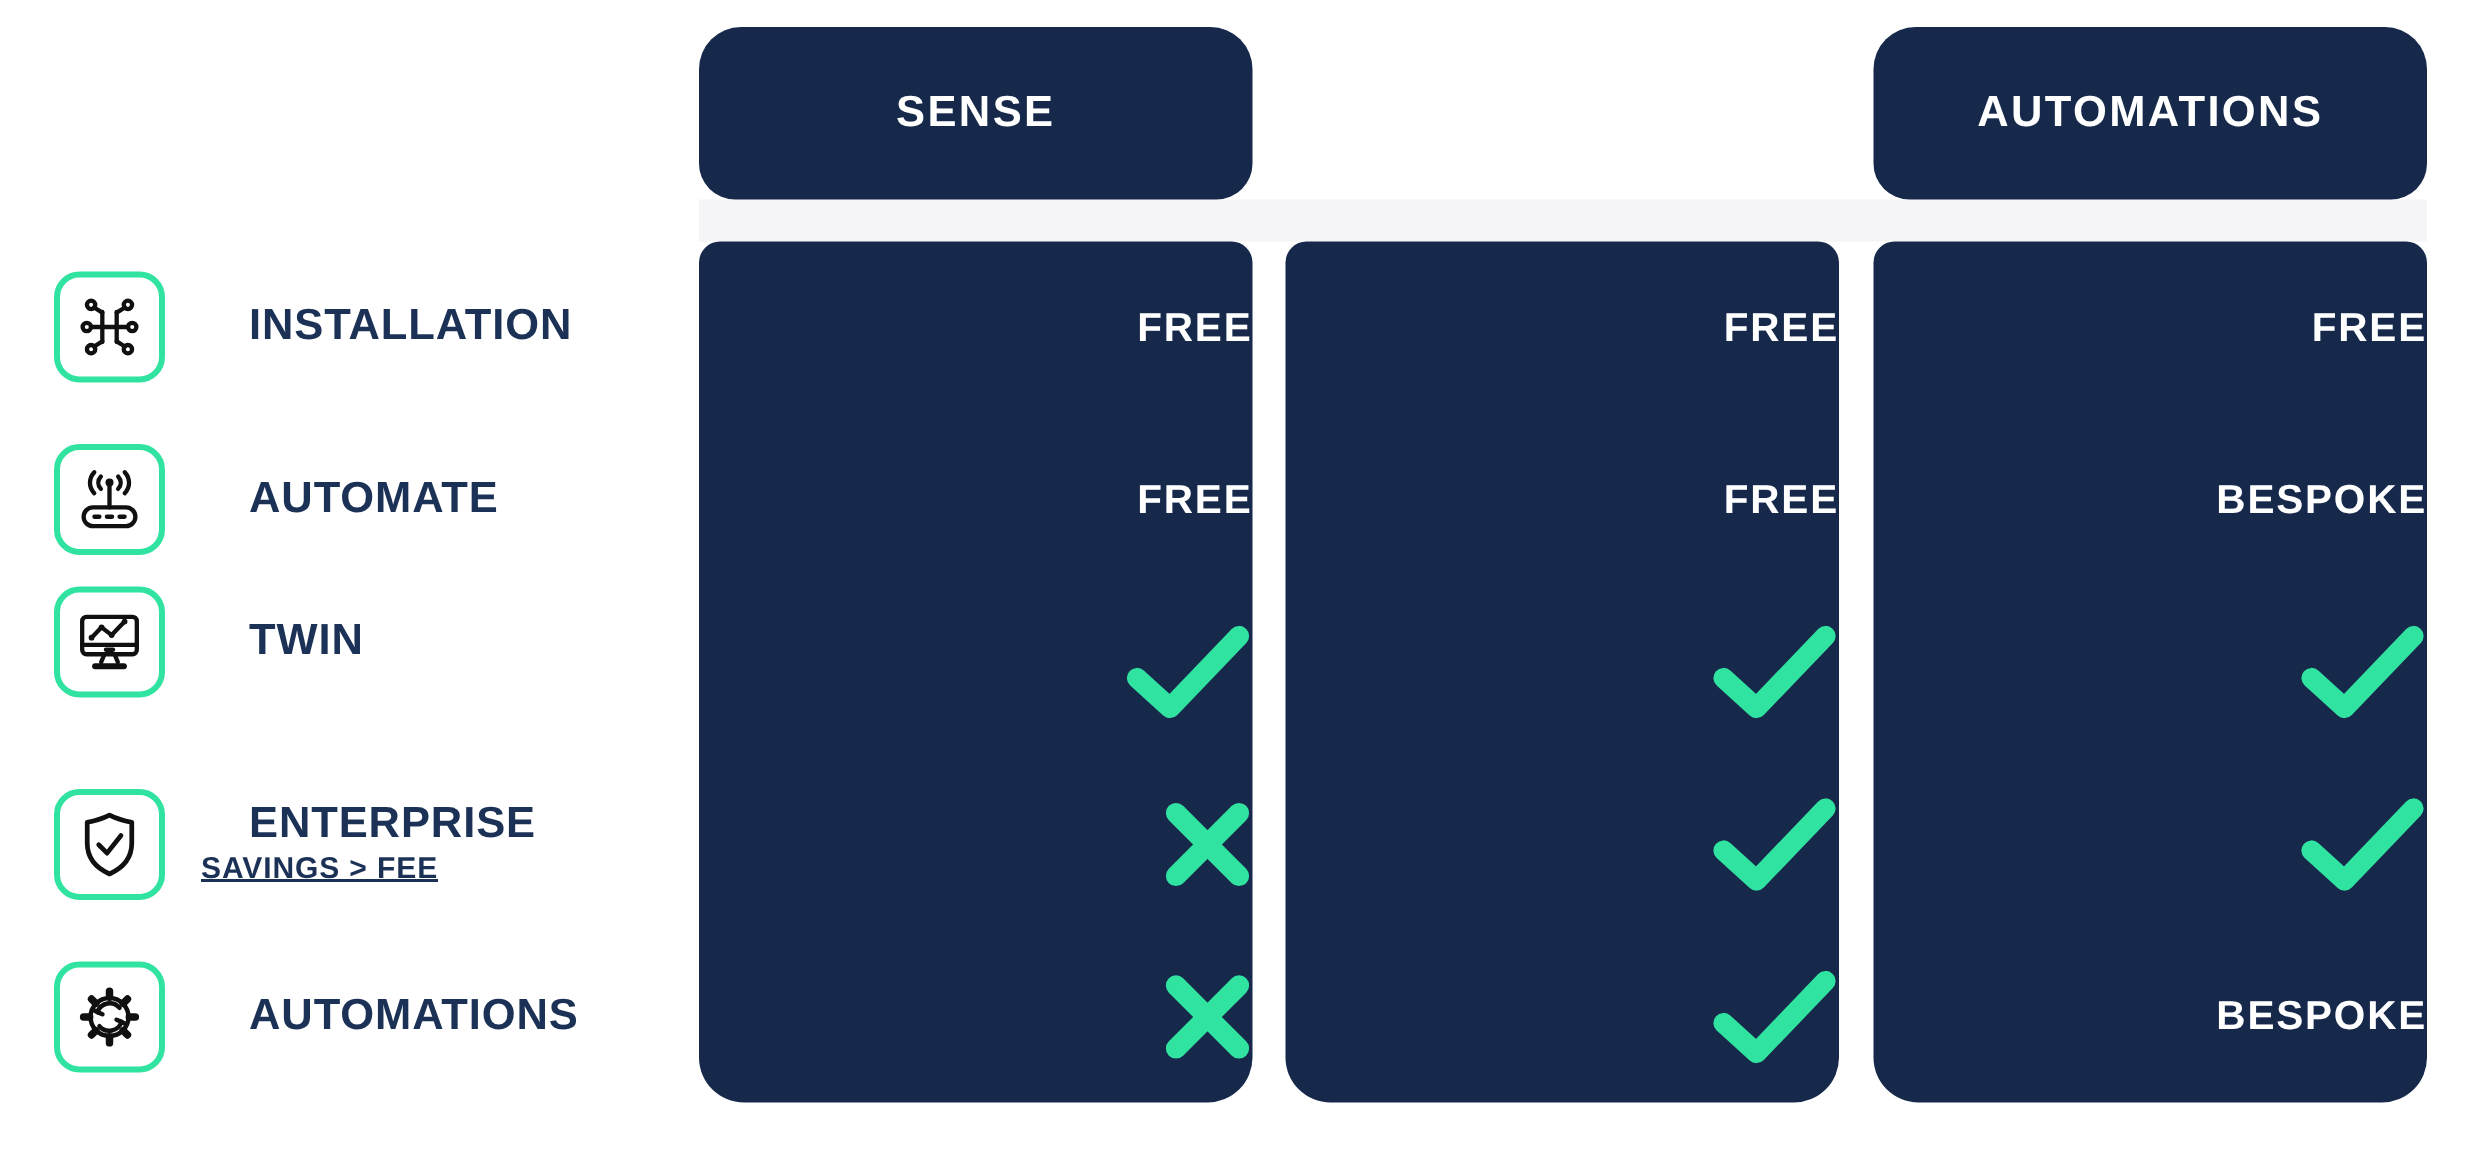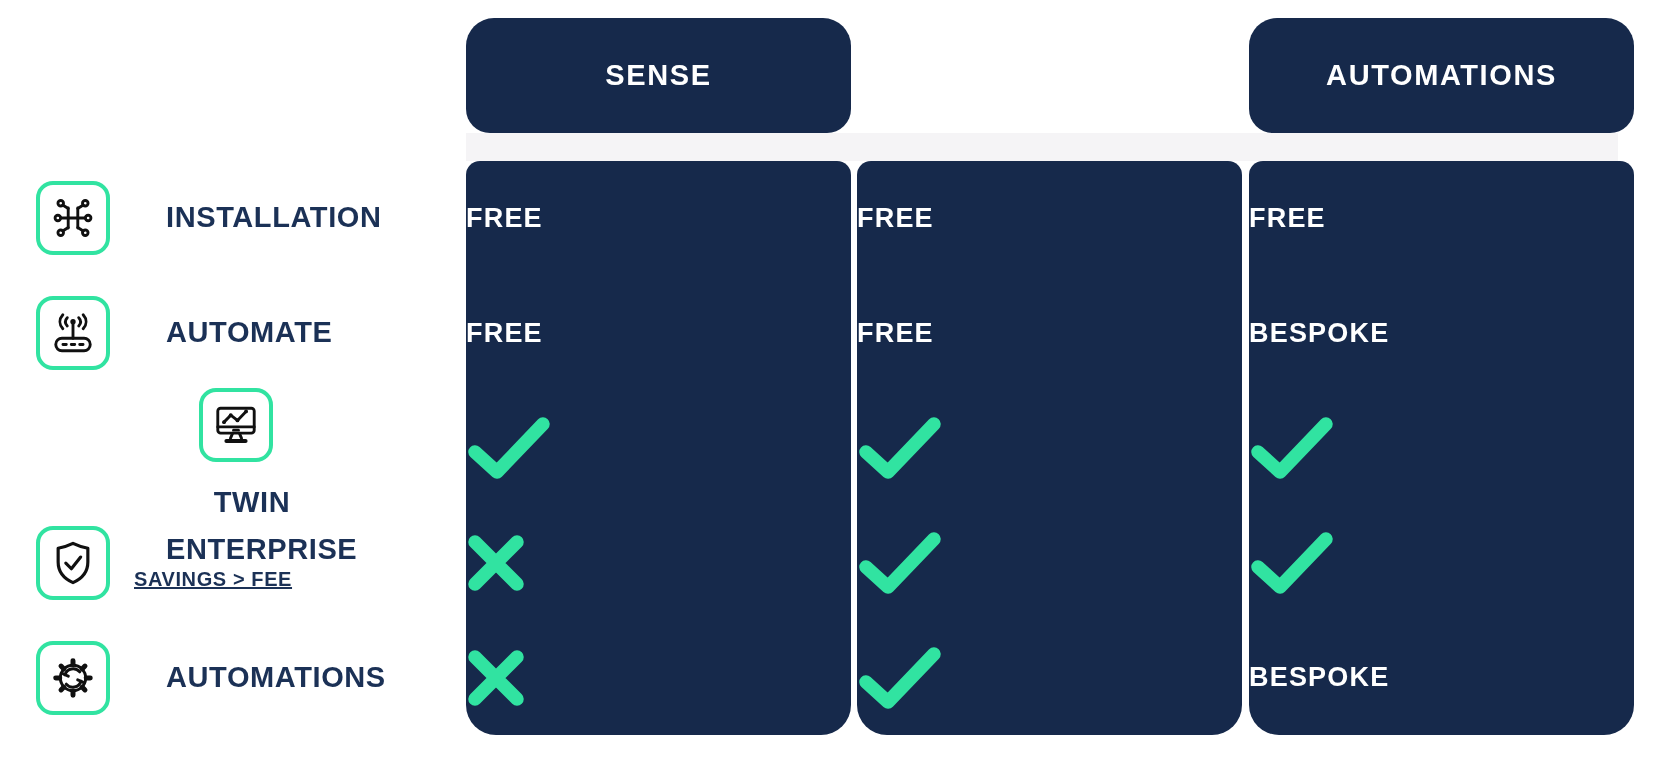--- a/index.html
+++ b/index.html
@@ -8,21 +8,21 @@
     font-family:"Liberation Sans","DejaVu Sans",sans-serif;
     -webkit-font-smoothing:antialiased;
   }
   
   .feature-row{
     position:absolute;left:36px;height:115px;width:400px;
     display:flex;align-items:center;gap:24px;
   }
   .feature-row:nth-child(1){top:160px;}
   .feature-row:nth-child(2){top:275px;}
-  .feature-row:nth-child(3){top:388px;flex-direction:column;}
+  .feature-row:nth-child(3){top:370px;}
   .feature-row:nth-child(4){top:505px;}
   .feature-row:nth-child(5){top:620px;}
   .icon-box{
     width:66px;height:66px;flex:0 0 66px;background:#ffffff;
     border:4.5px solid var(--green);border-radius:17px;
     display:flex;align-items:center;justify-content:center;
   }
   .icon-box svg{width:46px;height:46px;display:block;}
   .feature-text{display:flex;flex-direction:column;justify-content:center;}
   .feature-label{
@@ -32,38 +32,38 @@
   .feature-sublabel{
     font-size:20px;font-weight:800;color:var(--labelnavy);
     letter-spacing:0.6px;line-height:1.25;white-space:nowrap;text-decoration:underline;
   }
   
   .separator-band{
     position:absolute;left:466px;top:133px;width:1152px;height:28px;
     background:var(--band);
   }
   
-  .plan-column{position:absolute;top:0;width:369px;height:774px;padding-left:16px;}
+  .plan-column{position:absolute;top:0;width:369px;height:774px;}
   .plan-column:nth-child(1){left:466px;}
   .plan-column:nth-child(2){left:857px;}
   .plan-column:nth-child(3){left:1249px;}
   .plan-header{
     position:absolute;left:0;top:18px;width:100%;height:115px;
     background:var(--navy);border-radius:28px 28px 24px 24px;
     display:flex;align-items:center;justify-content:center;
   }
   .plan-name{
     color:#ffffff;font-size:29px;font-weight:800;letter-spacing:1.6px;white-space:nowrap;
   }
   .plan-body{
     position:absolute;left:0;top:161px;width:100%;height:574px;
     background:var(--navy);border-radius:14px 14px 30px 30px;
     display:flex;flex-direction:column;
   }
-  .plan-cell{flex:1;display:flex;align-items:center;justify-content:flex-start;}
+  .plan-cell{flex:1;display:flex;align-items:center;justify-content:flex-end;}
   .plan-cell-value{
     color:#ffffff;font-size:27px;font-weight:800;letter-spacing:1.2px;white-space:nowrap;
   }
   .mark svg{display:block;}
 </style>
 </head>
 <body>
 
 <div class="stage" style="--navy: #16294B; --labelnavy: #1B3156; --green: #31E3A1; --band: #F5F4F6;">
   <div class="feature-rows">

